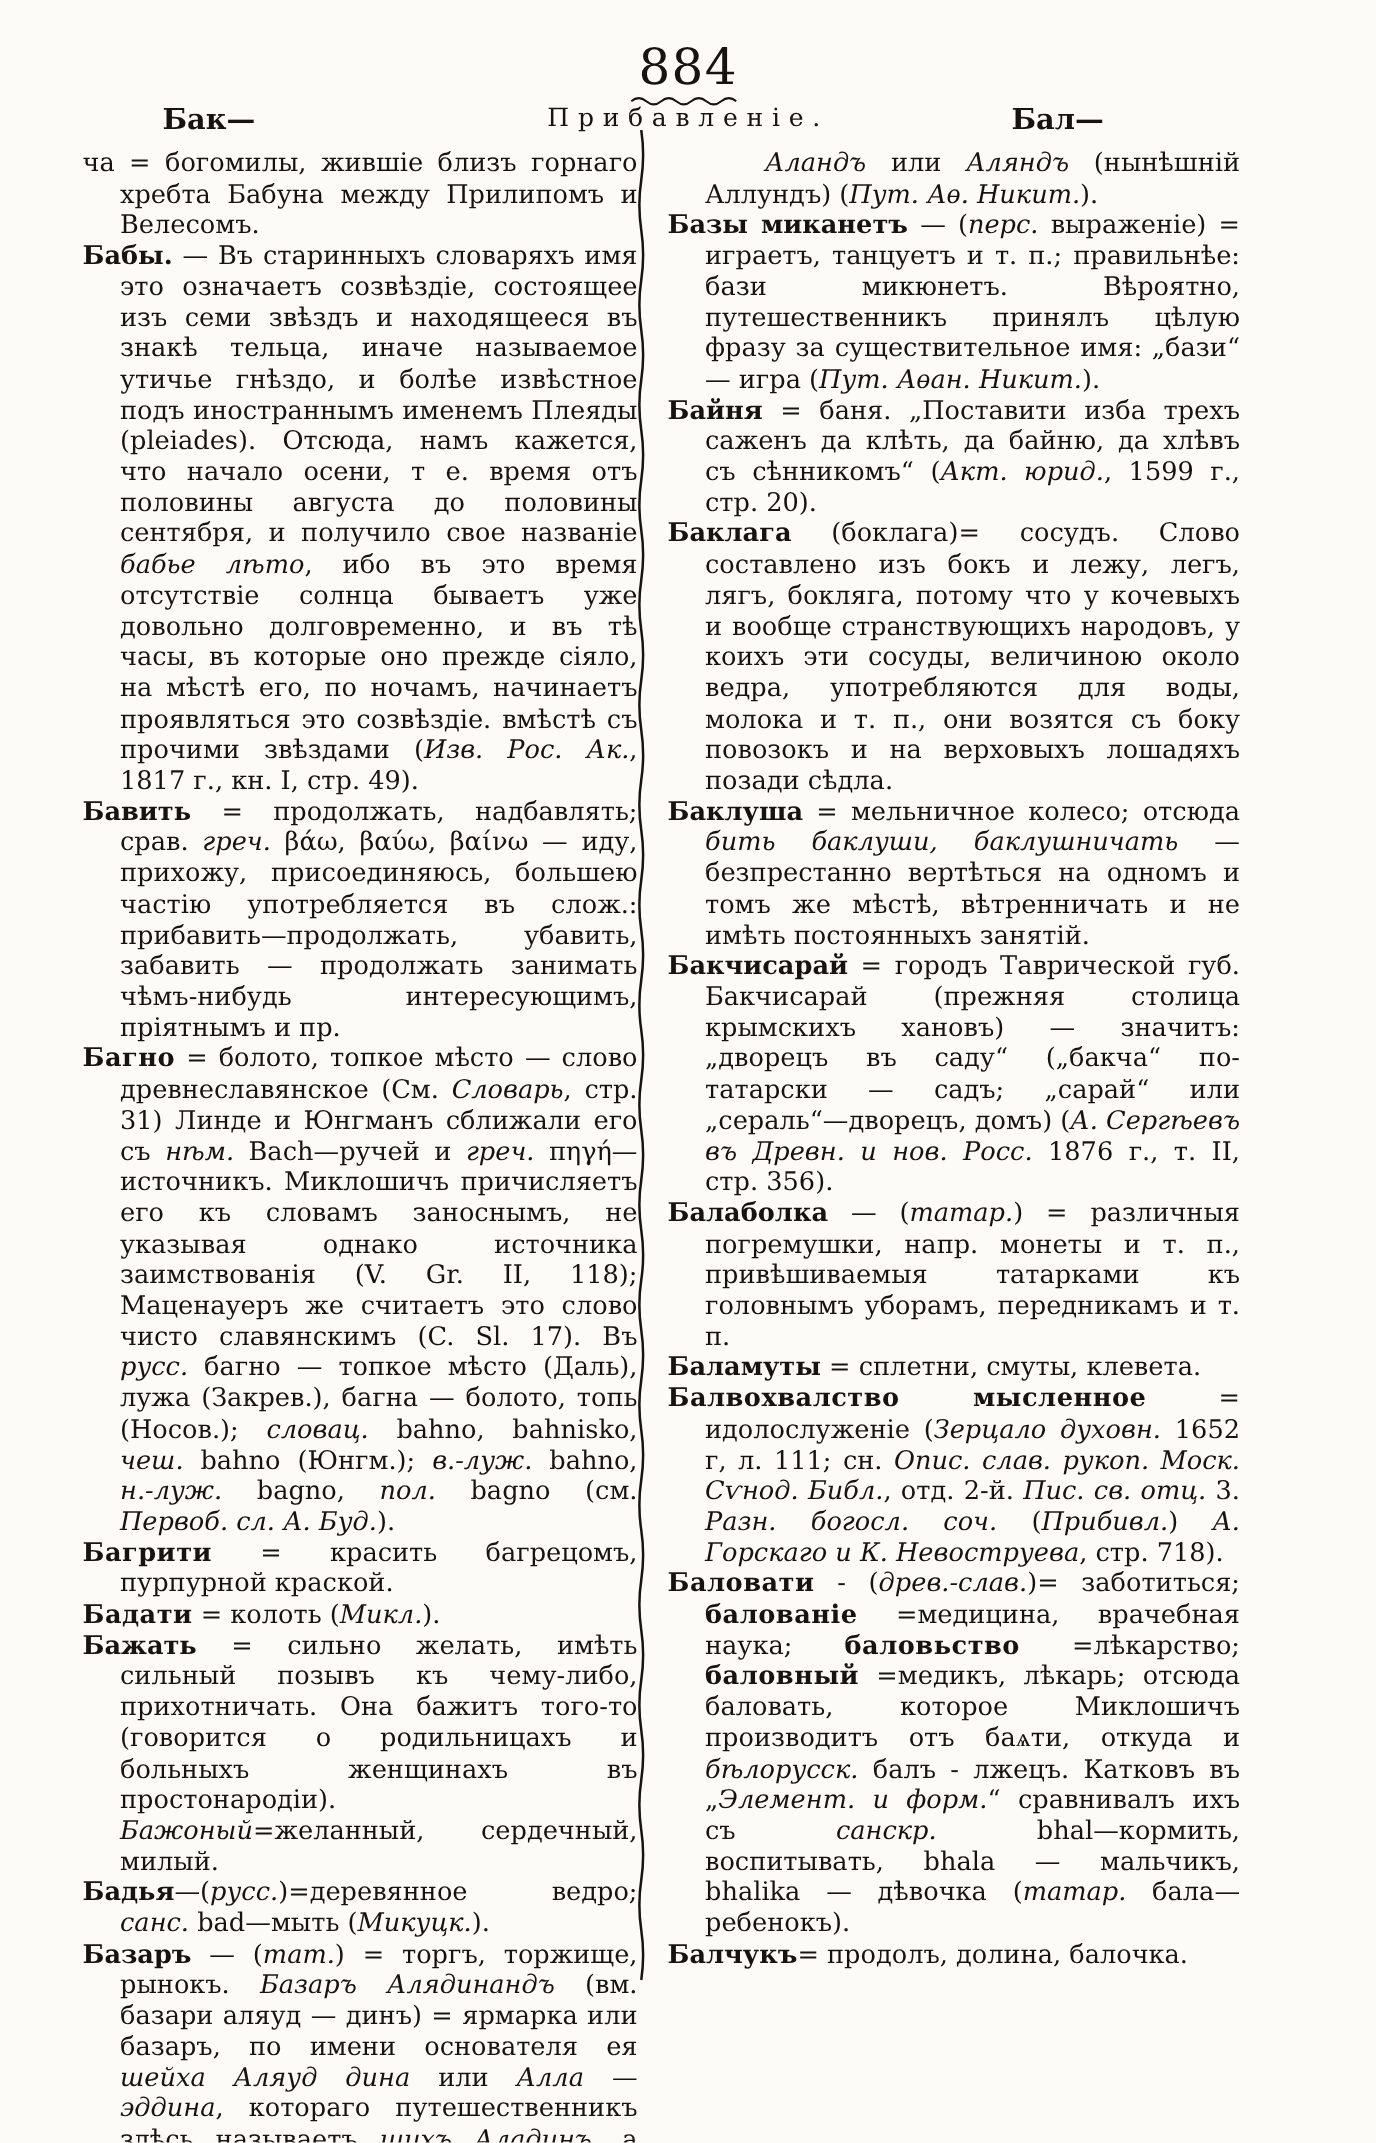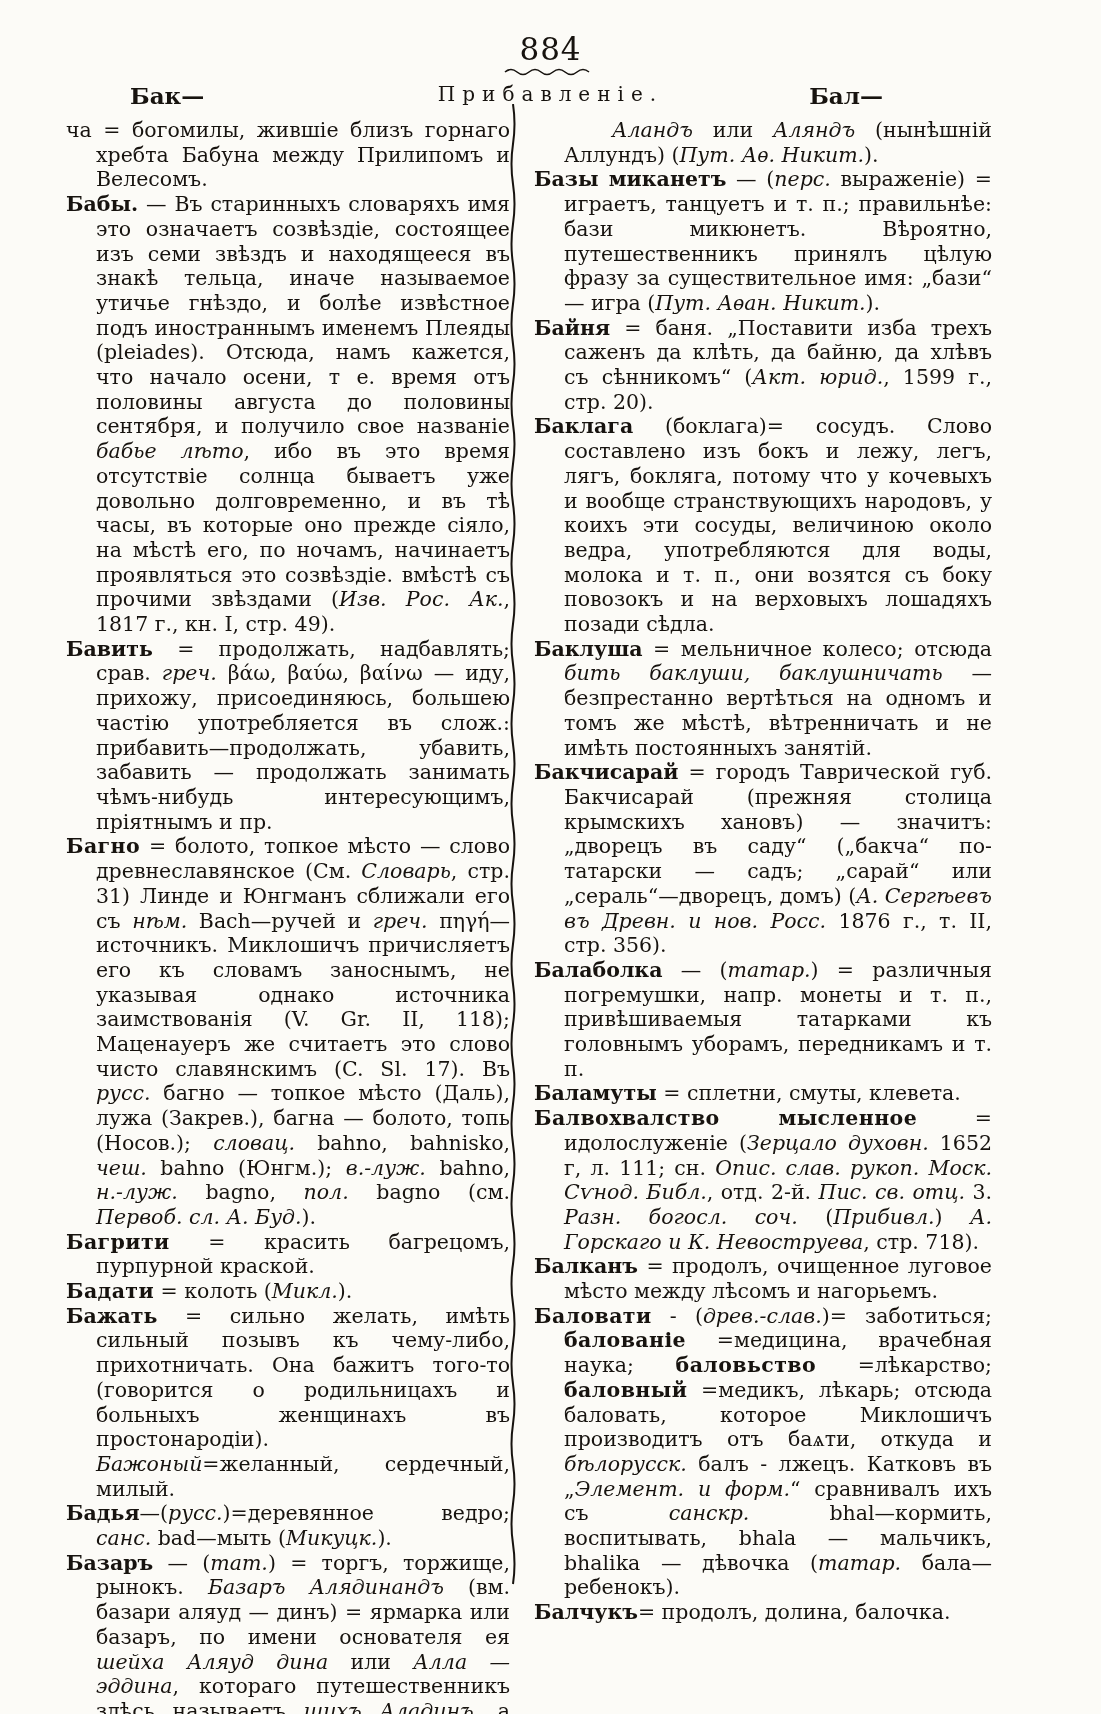--- a/index.html
+++ b/index.html
@@ -8,21 +8,21 @@
     background:#fcfbf7;
     color:#17130f;
     font-family:"DejaVu Serif","Liberation Serif",serif;
     overflow:hidden;
   }
   .page-number-wrap{
     position:absolute;top:34px;left:0;width:100%;
     text-align:center;
   }
   .page-number{
-    font-size:31px;letter-spacing:1px;
+    font-size:40px;letter-spacing:1px;
     display:inline-block;line-height:1;
   }
   .squiggle{display:block;margin:2px auto 0 auto;}
   .header-row{
     position:absolute;top:82px;left:0;width:100%;height:30px;
     font-size:23px;
   }
   .header-left{position:absolute;left:130px;top:0;font-weight:bold;}
   .header-center{
     position:absolute;left:0;right:0;top:0;text-align:center;
@@ -79,16 +79,15 @@
 <div class="column col-right">
     <p class="para cont-first"><span class="i">Аландъ</span><span> или </span><span class="i">Аляндъ</span><span> (нынѣшній Аллундъ) (</span><span class="i">Пут. Аѳ. Никит.</span><span>).</span></p>
     <p class="para"><span class="b">Базы миканетъ</span><span> — (</span><span class="i">перс.</span><span> выраженіе) = играетъ, танцуетъ и т. п.; правильнѣе: бази микюнетъ. Вѣроятно, путешественникъ принялъ цѣлую фразу за существительное имя: „бази“ — игра (</span><span class="i">Пут. Аѳан. Никит.</span><span>).</span></p>
     <p class="para"><span class="b">Байня</span><span> = баня. „Поставити изба трехъ саженъ да клѣть, да байню, да хлѣвъ съ сѣнникомъ“ (</span><span class="i">Акт. юрид.</span><span>, 1599 г., стр. 20).</span></p>
     <p class="para"><span class="b">Баклага</span><span> (боклага)= сосудъ. Слово составлено изъ бокъ и лежу, легъ, лягъ, бокляга, потому что у кочевыхъ и вообще странствующихъ народовъ, у коихъ эти сосуды, величиною около ведра, употребляются для воды, молока и т. п., они возятся съ боку повозокъ и на верховыхъ лошадяхъ позади сѣдла.</span></p>
     <p class="para"><span class="b">Баклуша</span><span> = мельничное колесо; отсюда </span><span class="i">бить баклуши, баклушничать</span><span> — безпрестанно вертѣться на одномъ и томъ же мѣстѣ, вѣтренничать и не имѣть постоянныхъ занятій.</span></p>
     <p class="para"><span class="b">Бакчисарай</span><span> = городъ Таврической губ. Бакчисарай (прежняя столица крымскихъ хановъ) — значитъ: „дворецъ въ саду“ („бакча“ по-татарски — садъ; „сарай“ или „сераль“—дворецъ, домъ) (</span><span class="i">А. Сергѣевъ въ Древн. и нов. Росс.</span><span> 1876 г., т. II, стр. 356).</span></p>
     <p class="para"><span class="b">Балаболка</span><span> — (</span><span class="i">татар.</span><span>) = различныя погремушки, напр. монеты и т. п., привѣшиваемыя татарками къ головнымъ уборамъ, передникамъ и т. п.</span></p>
     <p class="para"><span class="b">Баламуты</span><span> = сплетни, смуты, клевета.</span></p>
     <p class="para"><span class="sl">Балвохвалство мысленное</span><span> = идолослуженіе (</span><span class="i">Зерцало духовн.</span><span> 1652 г, л. 111; сн. </span><span class="i">Опис. слав. рукоп. Моск. Сѵнод. Библ.</span><span>, отд. 2-й. </span><span class="i">Пис. св. отц.</span><span> 3. </span><span class="i">Разн. богосл. соч.</span><span> (</span><span class="i">Прибивл.</span><span>) </span><span class="i">А. Горскаго и К. Невоструева</span><span>, стр. 718).</span></p>
-    <p class="para"><span class="b">Балканъ</span><span> = продолъ, очищенное луговое мѣсто между лѣсомъ и нагорьемъ.</span></p>
     <p class="para"><span class="sl">Баловати</span><span> - (</span><span class="i">древ.-слав.</span><span>)= заботиться; </span><span class="sl">балованіе</span><span> =медицина, врачебная наука; </span><span class="sl">баловьство</span><span> =лѣкарство; </span><span class="sl">баловный</span><span> =медикъ, лѣкарь; отсюда баловать, которое Миклошичъ производитъ отъ баѧти, откуда и </span><span class="i">бѣлорусск.</span><span> балъ - лжецъ. Катковъ въ „</span><span class="i">Элемент. и форм.</span><span>“ сравнивалъ ихъ съ </span><span class="i">санскр.</span><span> bhal—кормить, воспитывать, bhala — мальчикъ, bhalika — дѣвочка (</span><span class="i">татар.</span><span> бала—ребенокъ).</span></p>
     <p class="para"><span class="b">Балчукъ</span><span>= продолъ, долина, балочка.</span></p>
   </div>
 
 </body></html>

